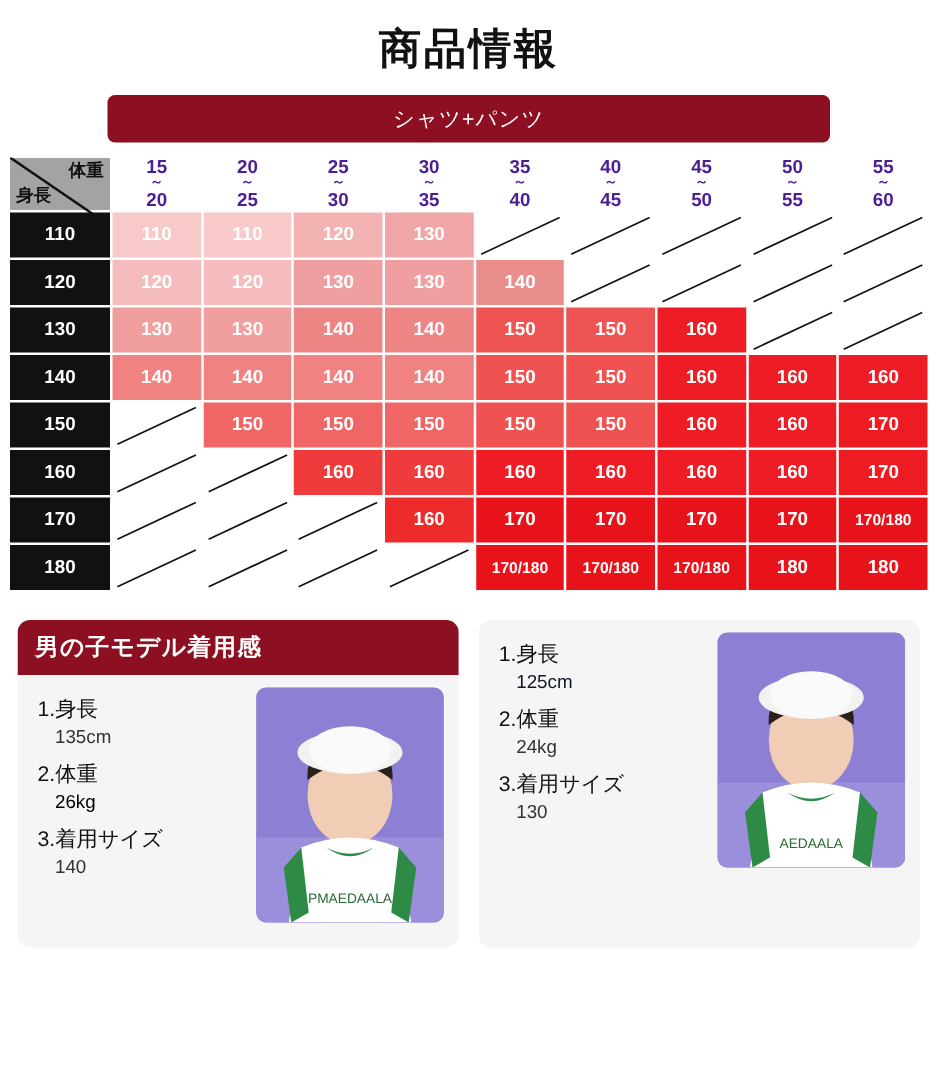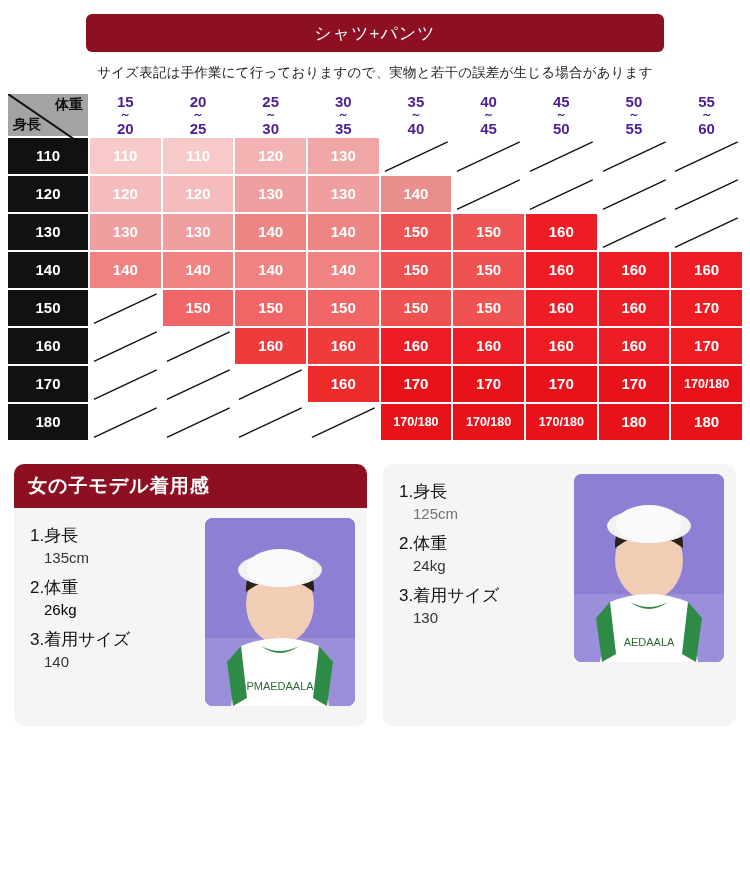--- a/index.html
+++ b/index.html
@@ -107,26 +107,26 @@
   td.cell.empty .sl {
     position: absolute; inset: 0;
   }
   td.cell.small { font-size: 12.5px; }
 </style>
 </head>
 <body>
 
 <div class="page">
 
+  <div class="page-title">商品情報</div>
 
   <div class="banner-wrap">
     <div class="banner">シャツ+パンツ</div>
   </div>
 
-  <div class="note">サイズ表記は手作業にて行っておりますので、実物と若干の誤差が生じる場合があります</div>
 
   <div class="table-wrap">
     <table class="size">
       <thead>
         <tr>
           <td class="corner">
             <svg class="diag" viewBox="0 0 82 56" preserveAspectRatio="none">
               <line x1="0" y1="0" x2="82" y2="56" stroke="#111" stroke-width="2"></line>
             </svg>
             <span class="lbl-w">体重</span>
@@ -359,21 +359,21 @@
             <td class="cell small" style="background: rgb(232, 18, 26);">170/180</td>
             <td class="cell" style="background: rgb(232, 18, 26);">180</td>
             <td class="cell" style="background: rgb(232, 18, 26);">180</td>
           </tr>
         </tbody>
     </table>
   </div>
 
   <div id="model-cards" style="display:flex; gap:16px; padding:0 14px; margin-top:22px;">
       <div style="flex: 1 1 0%; background: rgb(245, 245, 245); border-radius: 10px; overflow: hidden; height: 262px; position: relative;">
-        <div style="background: rgb(140, 16, 34); color: rgb(255, 255, 255); font-size: 19px; font-weight: 700; padding: 9px 14px; letter-spacing: 1px;">女の子モデル着用感</div>
+        <div style="background: rgb(140, 16, 34); color: rgb(255, 255, 255); font-size: 19px; font-weight: 700; padding: 9px 14px; letter-spacing: 1px;">男の子モデル着用感</div>
         <div style="display: flex; padding: 10px 12px 0px 16px; gap: 8px;">
           <div style="flex: 1 1 0%; padding-top: 6px;">
             <div style="margin-bottom: 10px;">
               <div style="font-size: 17px; color: rgb(17, 17, 17);">1.身長</div>
               <div style="font-size: 15px; color: rgb(51, 51, 51); padding-left: 14px; margin-top: 2px;">135cm</div>
             </div>
             <div style="margin-bottom: 10px;">
               <div style="font-size: 17px; color: rgb(17, 17, 17);">2.体重</div>
               <div style="font-size: 15px; color: #000000; padding-left: 14px; margin-top: 2px;">26kg</div>
             </div>
@@ -395,21 +395,21 @@
               <path d="M56 128 q19 14 38 0 q-19 10 -38 0z" fill="#2e8b46"></path>
               <text x="75" y="172" font-size="11" fill="#2b6b36" text-anchor="middle" font-family="Liberation Sans, sans-serif">PMAEDAALA</text>
             </svg></div>
         </div>
       </div>
       <div style="flex: 1 1 0%; background: rgb(245, 245, 245); border-radius: 10px; overflow: hidden; height: 262px; position: relative;">
         <div style="display: flex; padding: 10px 12px 0px 16px; gap: 8px;">
           <div style="flex: 1 1 0%; padding-top: 6px;">
             <div style="margin-bottom: 10px;">
               <div style="font-size: 17px; color: rgb(17, 17, 17);">1.身長</div>
-              <div style="font-size: 15px; color: #737373; padding-left: 14px; margin-top: 2px;">125cm</div>
+              <div style="font-size: 15px; color: #0f172a; padding-left: 14px; margin-top: 2px;">125cm</div>
             </div>
             <div style="margin-bottom: 10px;">
               <div style="font-size: 17px; color: rgb(17, 17, 17);">2.体重</div>
               <div style="font-size: 15px; color: rgb(51, 51, 51); padding-left: 14px; margin-top: 2px;">24kg</div>
             </div>
             <div style="margin-bottom: 10px;">
               <div style="font-size: 17px; color: rgb(17, 17, 17);">3.着用サイズ</div>
               <div style="font-size: 15px; color: rgb(51, 51, 51); padding-left: 14px; margin-top: 2px;">130</div>
             </div>
           </div>

